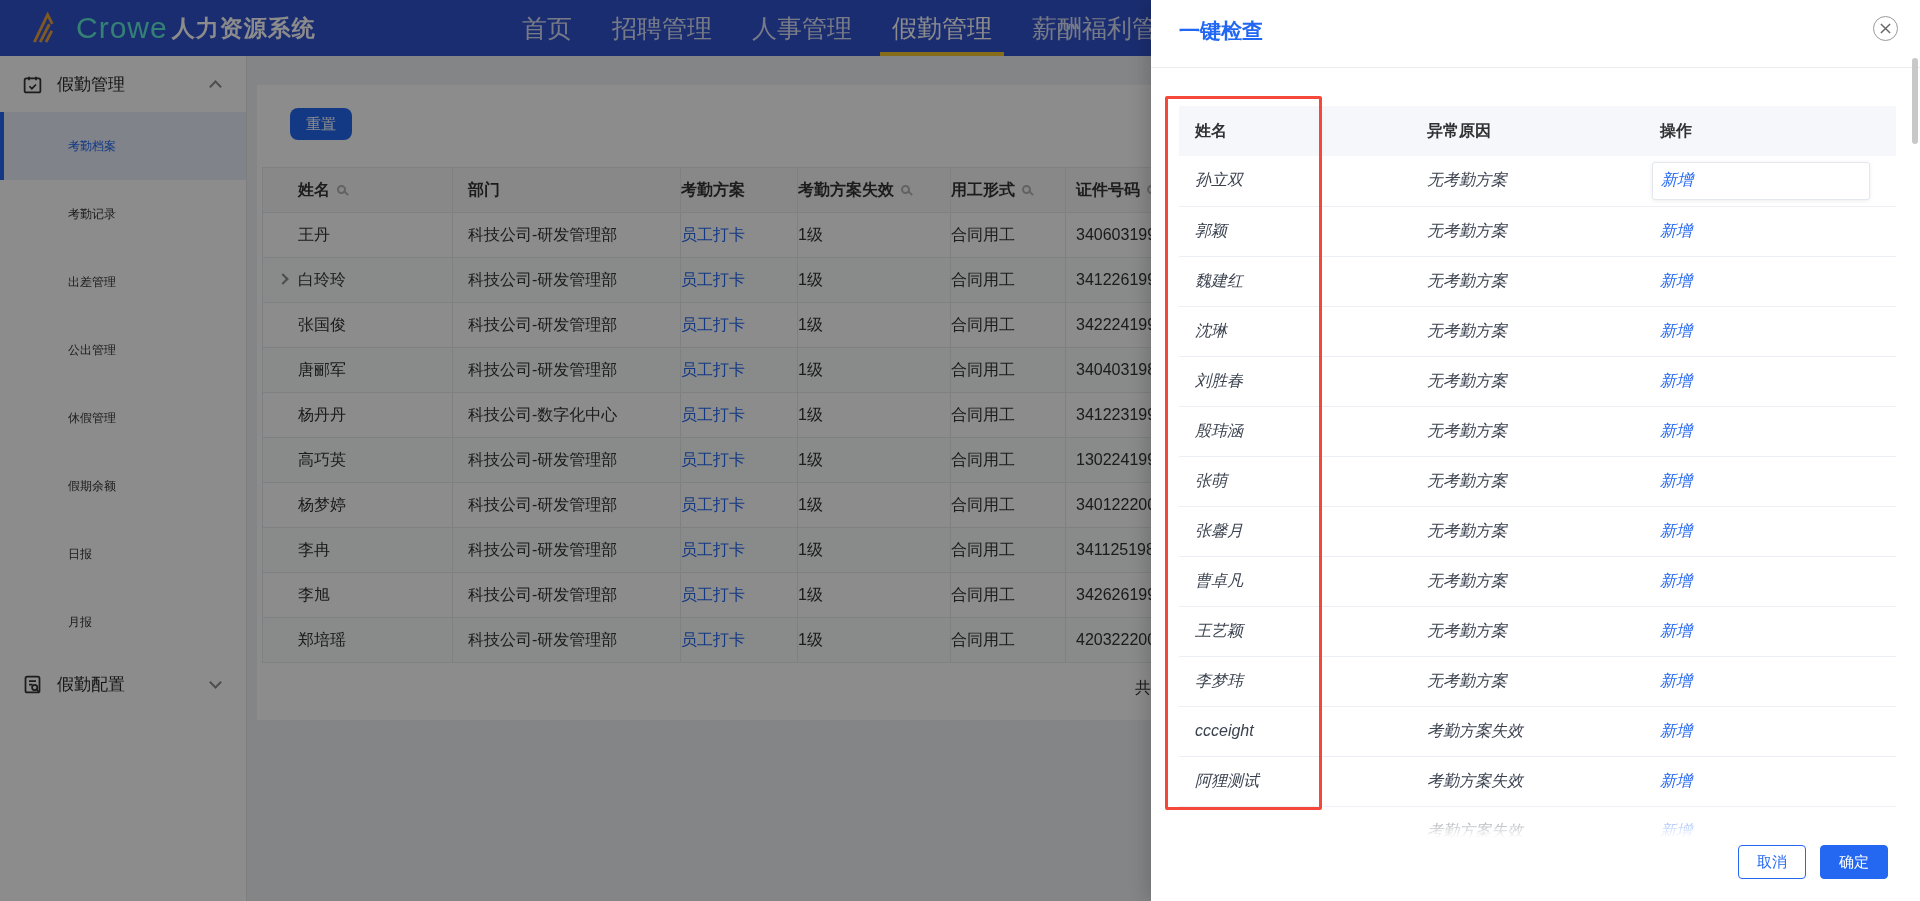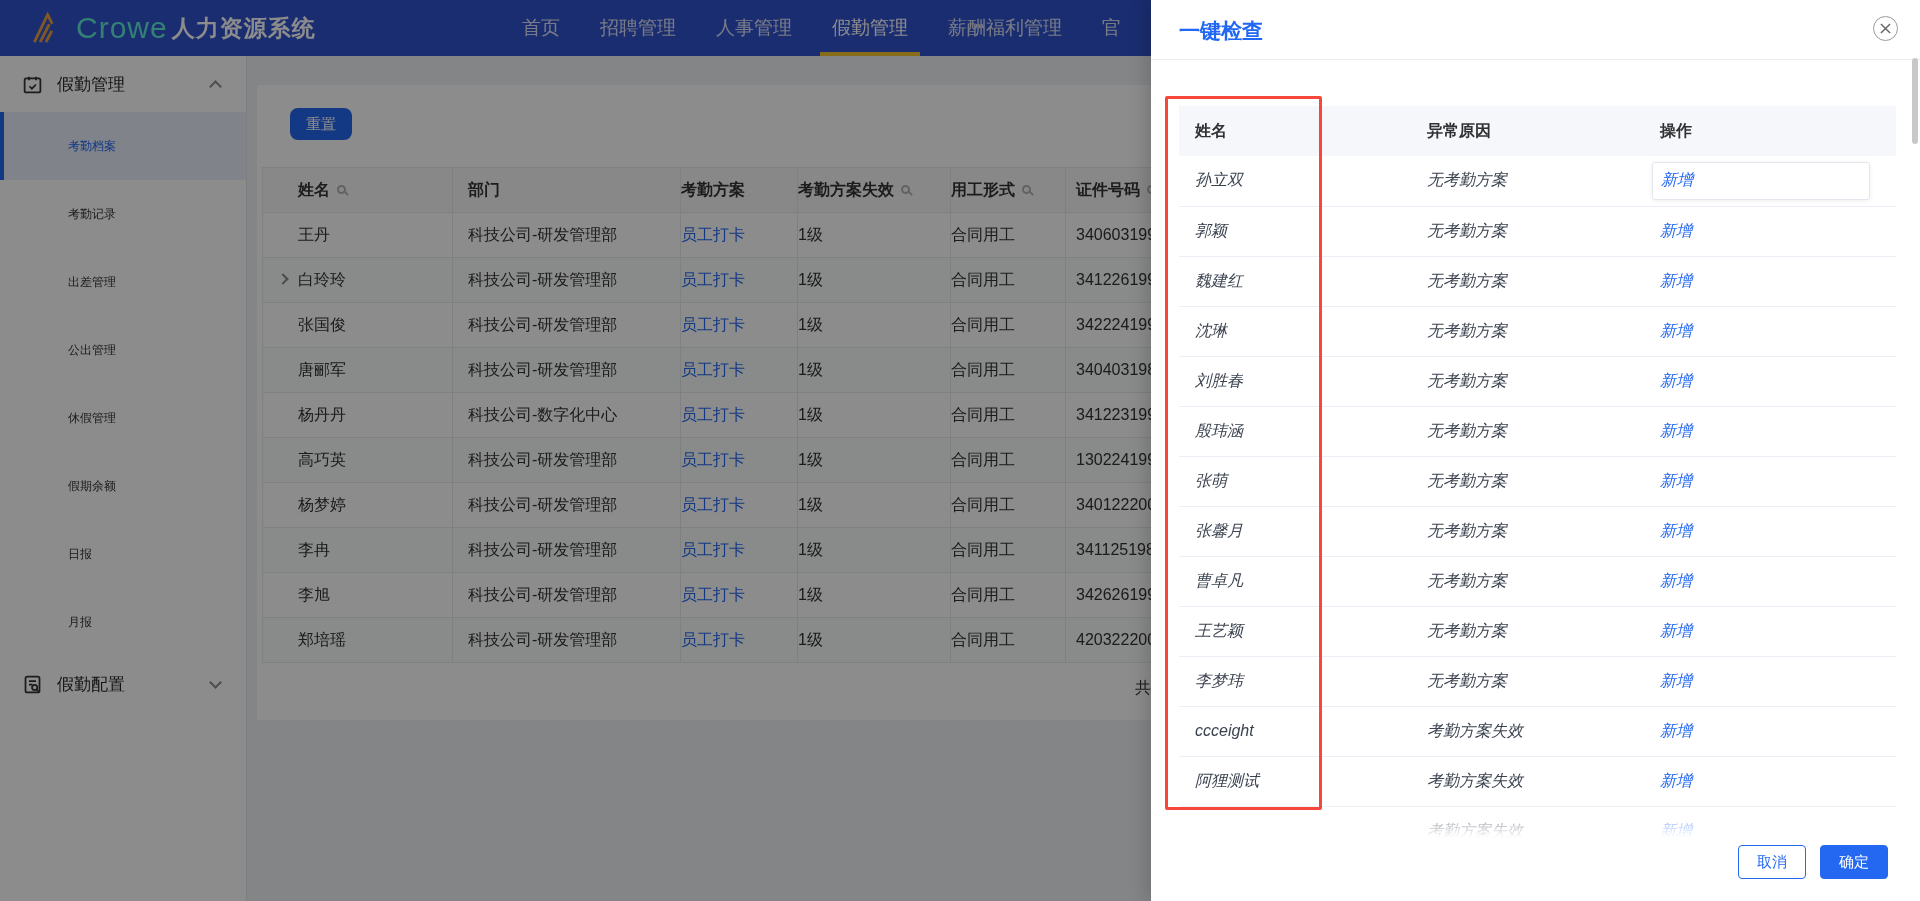--- a/index.html
+++ b/index.html
@@ -6,21 +6,21 @@
   html,body { width:1920px; height:901px; overflow:hidden; }
   body { font-family:"Liberation Sans","DejaVu Sans",sans-serif; }
   .stage { position:relative; width:1920px; height:901px; background:#f0f2f5; overflow:hidden; }
 
   
   .navbar { position:absolute; left:0; top:0; width:1920px; height:56px; background:#3152cc; display:flex; align-items:center; z-index:10; }
   .brand-wrap { display:flex; align-items:center; padding-left:26px; }
   .brand { color:#5eead4; font-size:30px; font-weight:400; letter-spacing:1px; margin-left:10px; }
   .app-title { color:#fff; font-size:23px; font-weight:700; margin-left:4px; letter-spacing:1px; }
   .nav-menu { position:absolute; left:502px; top:0; height:56px; display:flex; list-style:none; }
-  .nav-item { position:relative; padding:0 20px; line-height:56px; font-size:19px; color:rgba(255,255,255,.82); cursor:pointer; white-space:nowrap; }
+  .nav-item { position:relative; padding:0 20px; line-height:56px; font-size:25px; color:rgba(255,255,255,.82); cursor:pointer; white-space:nowrap; }
   .nav-item.active { color:#fff; }
   .nav-item.active::after { content:""; position:absolute; left:8px; right:8px; bottom:0; height:4px; background:#f6c52e; }
 
   
   .sidebar { position:absolute; left:0; top:56px; width:247px; height:845px; background:#fff; border-right:1px solid #e6e6e6; z-index:10; }
   .menu-group { height:56px; display:flex; align-items:center; padding-left:22px; font-size:17px; color:#262626; cursor:pointer; position:relative; }
   .menu-group .g-icon { width:21px; height:21px; margin-right:14px; flex:none; }
   .caret { position:absolute; right:26px; width:9px; height:9px; border-right:2px solid #8c8c8c; border-bottom:2px solid #8c8c8c; }
   .caret.up { transform:rotate(-135deg); top:26px; }
   .caret.down { transform:rotate(45deg); top:22px; }
@@ -44,21 +44,21 @@
   .mag { display:inline-block; width:9px; height:9px; border:2px solid #b3b3b3; border-radius:50%; position:relative; margin-left:7px; vertical-align:1px; }
   .mag::after { content:""; position:absolute; width:6px; height:2px; background:#b3b3b3; transform:rotate(45deg); right:-5px; bottom:-2px; }
   .expand-arrow { position:absolute; left:16px; top:17px; width:8px; height:8px; border-right:2px solid #8c8c8c; border-top:2px solid #8c8c8c; transform:rotate(45deg); cursor:pointer; }
   .pagination-total { position:absolute; left:878px; top:593px; font-size:16px; color:#333; }
 
   
   .mask { position:absolute; left:0; top:0; width:1151px; height:901px; background:rgba(0,0,0,.45); z-index:50; }
 
   
   .drawer { position:absolute; left:1151px; top:0; width:769px; height:901px; background:#fff; z-index:100; box-shadow:-6px 0 16px rgba(0,0,0,.15); }
-  .drawer-header { position:relative; height:60px; border-bottom:1px solid #ececec; }
+  .drawer-header { position:relative; height:68px; border-bottom:1px solid #ececec; }
   .drawer-title { position:absolute; left:28px; top:17px; font-size:21px; font-weight:700; color:#2167f3; }
   .close-btn { position:absolute; right:22px; top:16px; width:25px; height:25px; border:1px solid #9a9a9a; border-radius:50%; display:flex; align-items:center; justify-content:center; cursor:pointer; background:#fff; }
   .drawer-table { position:absolute; left:28px; top:106px; width:717px; border-collapse:collapse; table-layout:fixed; z-index:1; }
   .drawer-table th { height:50px; background:#f6f7fa; font-size:16px; font-weight:700; color:#303133; text-align:left; padding-left:16px; }
   .drawer-table td { height:50px; border-bottom:1px solid #ebeef5; font-size:16px; color:#3c4350; text-align:left; padding-left:16px; white-space:nowrap; overflow:hidden;font-style:italic; }
   .action-box { display:flex; align-items:center; width:218px; height:38px; margin-left:-8px; padding-left:8px; background:#fff; border:1px solid #e4e7ed; border-radius:3px; box-shadow:0 1px 5px rgba(0,0,0,.07); }
   .red-box { position:absolute; left:14px; top:96px; width:157px; height:714px; border:3px solid #f5483b; border-radius:2px; z-index:7; pointer-events:none; }
   .drawer-fade { position:absolute; left:0; top:798px; width:769px; height:40px; background:linear-gradient(rgba(255,255,255,0),#fff); z-index:6; pointer-events:none; }
   .drawer-footer { position:absolute; left:0; top:838px; width:769px; height:63px; background:#fff; display:flex; justify-content:flex-end; gap:14px; padding:7px 32px 0 0; z-index:8; }
   .btn { height:34px; min-width:68px; border-radius:4px; font-size:15px; cursor:pointer; }

